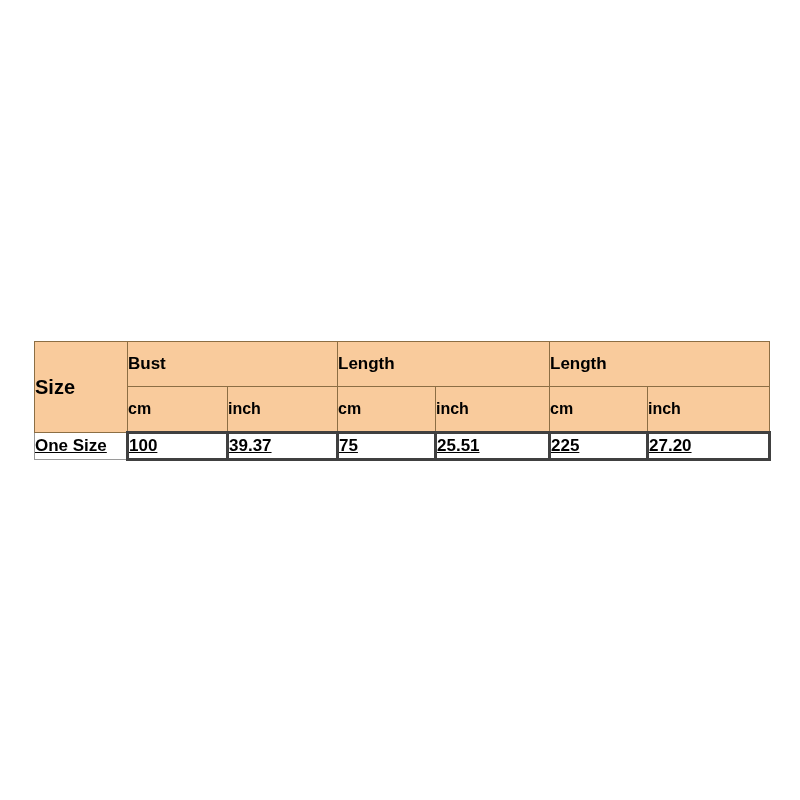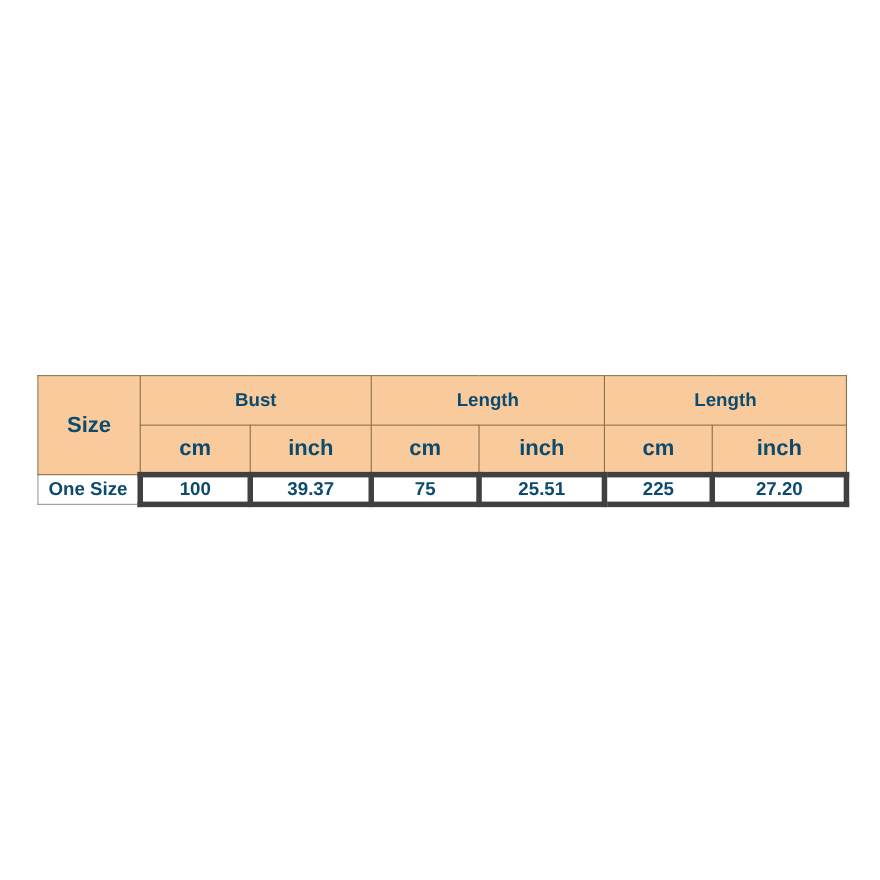--- a/index.html
+++ b/index.html
@@ -25,68 +25,67 @@
 
   table.size-chart {
     border-collapse: collapse;
     table-layout: fixed;
     width: 735px;
     height: 120px;
   }
 
   table.size-chart td {
     padding: 0;
-    text-align: center;
     vertical-align: middle;
     font-weight: bold;
-    color: #0c4a6e;
+    color: #000000;
     line-height: 1.1;
   }
 
   
   .hdr {
     background: #f9cb9c;
     border: 1px solid #8c6e44;
     font-size: 17px;
   }
   .hdr-sub {
     background: #f9cb9c;
     border: 1px solid #8c6e44;
-    font-size: 20px;
+    font-size: 16px;
   }
   .hdr-size {
     background: #f9cb9c;
     border: 1px solid #8c6e44;
     font-size: 20px;
   }
 
   
   .cell {
     background: #ffffff;
-    border: 5px solid #404040;
+    border: 3px solid #404040;
     font-size: 17px;
   }
   .cell-label {
     background: #ffffff;
     border: 1px solid #9a9a9a;
     font-size: 17px;
   }
 
   
   .col-size   { width: 93px; }
   .col-bust-cm   { width: 100px; }
   .col-bust-in   { width: 110px; }
   .col-slv-cm    { width: 98px; }
   .col-slv-in    { width: 114px; }
   .col-len-cm    { width: 98px; }
   .col-len-in    { width: 122px; }
 
   .row-group { height: 40px; }
   .row-unit  { height: 40px; }
-  .row-data  { height: 24px; }
+  .row-data  { height: 24px; text-decoration: underline; }
 </style>
 </head>
 <body>
 
 <div id="size-chart-wrap">
   <table class="size-chart">
     <colgroup>
       <col class="col-size">
       <col class="col-bust-cm">
       <col class="col-bust-in">

